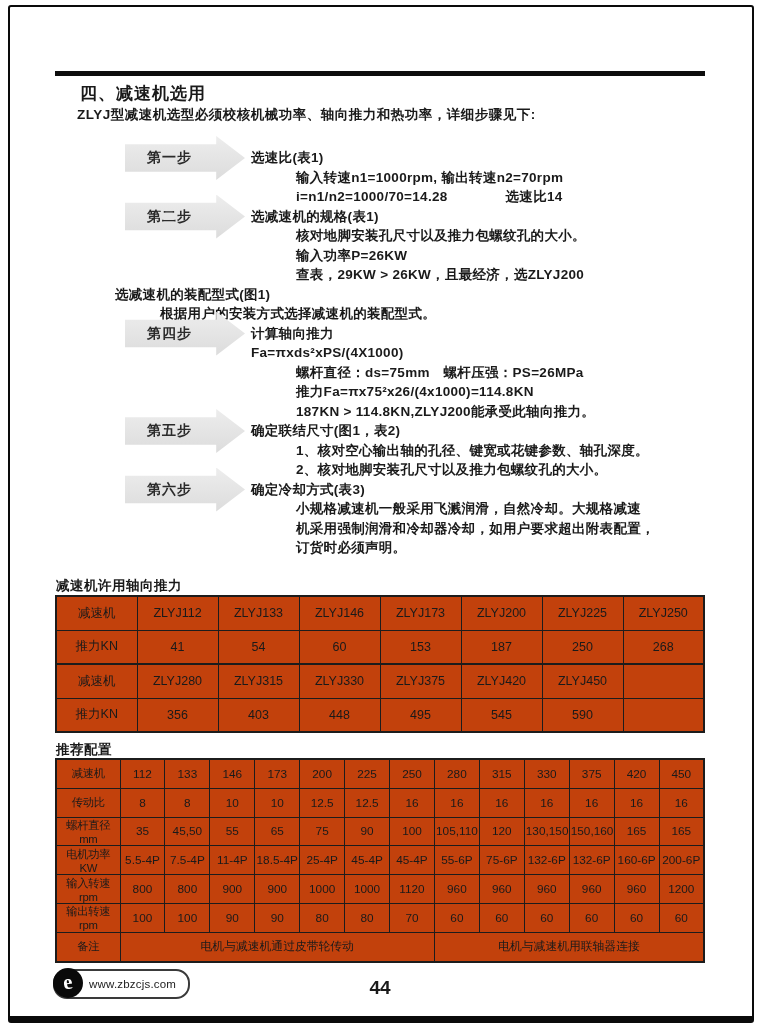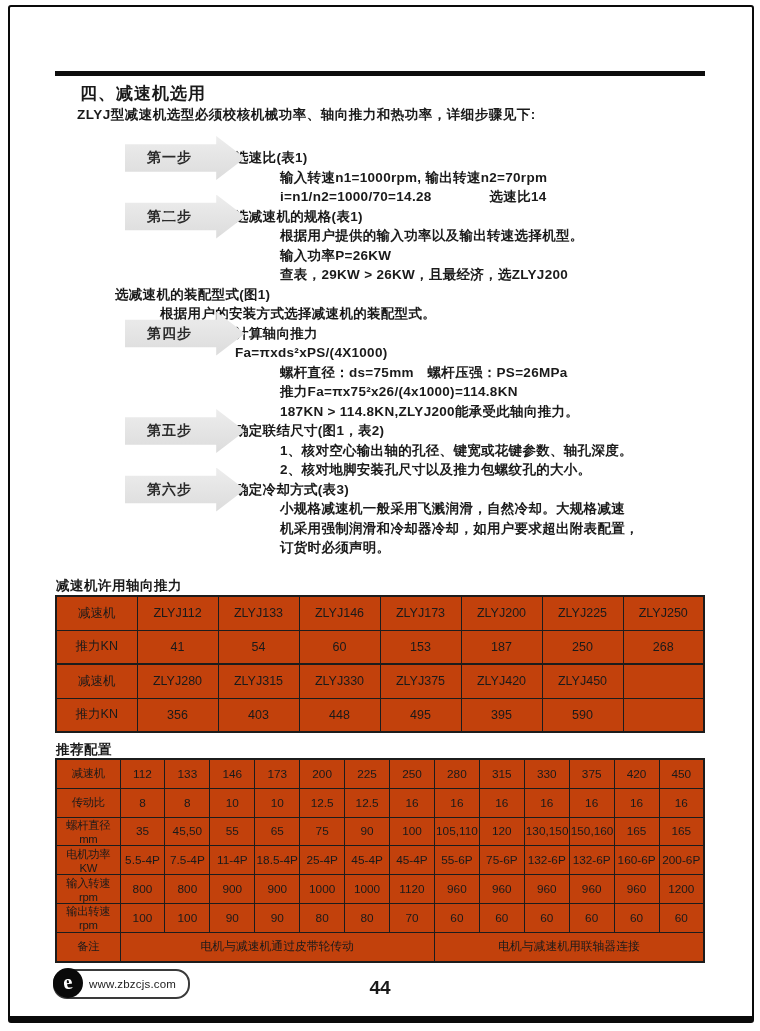--- a/index.html
+++ b/index.html
@@ -21,21 +21,21 @@
     position:absolute;left:80px;top:82px;margin:0;
     font-size:17px;font-weight:bold;letter-spacing:1px;
   }
   .intro{
     position:absolute;left:77px;top:106px;margin:0;
     font-size:13.5px;font-weight:bold;letter-spacing:.5px;
   }
   .steps{
     position:absolute;left:125px;top:148px;width:585px;
   }
-  .step{display:flex;align-items:flex-start;}
+  .step{display:flex;align-items:flex-start;gap:16px;}
   .arrow{
     flex:0 0 120px;width:120px;height:44px;margin-top:-12px;position:relative;
     background:linear-gradient(to bottom,#ededed,#dcdcdc);
     clip-path:polygon(0% 19%,76% 19%,76% 0%,100% 50%,76% 100%,76% 81%,0% 81%);
     display:flex;align-items:center;justify-content:center;
   }
   .arrow-label{
     font-size:14px;font-weight:bold;color:#2b2b2b;
     padding-right:26%;letter-spacing:1px;
   }
@@ -105,21 +105,21 @@
         <div class="line ind">输入转速n1=1000rpm, 输出转速n2=70rpm</div>
         <div class="line ind">i=n1/n2=1000/70=14.28<span class="note">选速比14</span></div>
       </div>
     </div>
     <div class="step">
       <div class="arrow">
         <span class="arrow-label">第二步</span>
       </div>
       <div class="step-content">
         <div class="line">选减速机的规格(表1)</div>
-        <div class="line ind">根据用户提供的输入功率以及输出转速选择机型。</div>
+        <div class="line ind">核对地脚安装孔尺寸以及推力包螺纹孔的大小。</div>
         <div class="line ind">输入功率P=26KW</div>
         <div class="line ind">查表，29KW &gt; 26KW，且最经济，选ZLYJ200</div>
       </div>
     </div>
     <div class="step">
       <div class="step-content">
         <div class="line">选减速机的装配型式(图1)</div>
         <div class="line ind">根据用户的安装方式选择减速机的装配型式。</div>
       </div>
     </div>
@@ -200,21 +200,21 @@
         <td>ZLYJ420</td>
         <td>ZLYJ450</td>
         <td></td>
       </tr>
       <tr>
         <td class="rowhead">推力KN</td>
         <td>356</td>
         <td>403</td>
         <td>448</td>
         <td>495</td>
-        <td>395</td>
+        <td>545</td>
         <td>590</td>
         <td></td>
       </tr>
     </tbody>
 </table>
 
 <h2 class="tbl-title" id="config-title">推荐配置</h2>
 <table id="config-table">
   <colgroup>
       <col class="lab">

